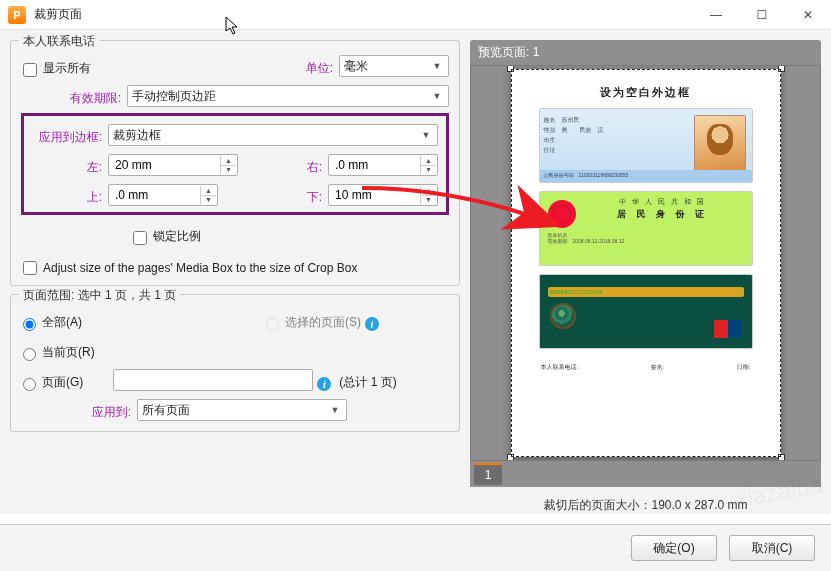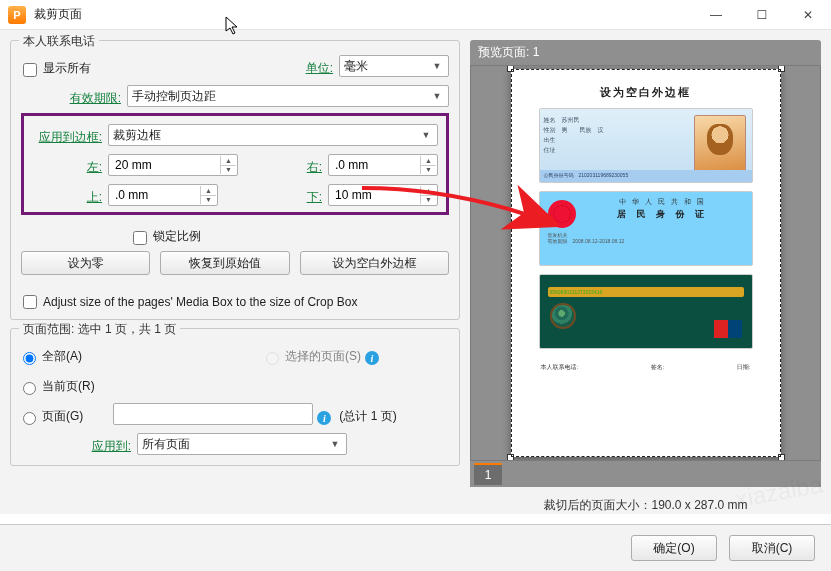--- a/index.html
+++ b/index.html
@@ -50,21 +50,21 @@
     position:relative;
     padding:12px 10px 10px 10px;
     background:#f3f3f3;
   }
   .gbox > .legend{
     position:absolute; left:8px; top:-8px;
     background:#f3f3f3; padding:0 4px; font-size:12px; color:#333;
   }
   .row{ display:flex; align-items:flex-end; margin-bottom:6px; min-height:24px; }
   .row:last-child{ margin-bottom:0; }
-  .lbl{ text-align:right; margin-right:6px; font-size:12px; color:#15803d;text-decoration:underline; }
+  .lbl{ text-align:right; margin-right:6px; font-size:12px; color:#a21caf; }
   .chk{ width:14px; height:14px; margin:0 6px 0 2px; }
   .combo, .spin{
     height:22px; border:1px solid #adadad; background:#fff;
     border-radius:2px; display:flex; align-items:center;
     padding:0 4px; position:relative; font-size:12px;
   }
   .combo .arrow{
     position:absolute; right:2px; top:0; bottom:0; width:18px;
     display:flex; align-items:center; justify-content:center;
     font-size:9px; color:#555;
@@ -133,21 +133,21 @@
     border:1px dashed #222;
     pointer-events:none;
   }
   .doc-title{ text-align:center; font-weight:bold; font-size:11px; margin-bottom:8px; letter-spacing:2px; }
   .card{ width:100%; height:75px; border:1px solid #ccc; margin-bottom:8px; border-radius:2px; overflow:hidden; position:relative; }
   .card1{ background:linear-gradient(#dfeff9,#c3def2); display:flex; }
   .card1 .txt{ flex:1; padding:6px 4px; font-size:6px; line-height:10px; color:#456; }
   .card1 .photo{ width:52px; margin:6px; background:linear-gradient(170deg,#f7d8a8,#d98a3c); border:1px solid #b87; border-radius:2px; position:relative; }
   .card1 .photo::after{ content:""; position:absolute; inset:8px 12px 20px 12px; background:radial-gradient(circle at 50% 35%,#f0c690 35%,#a5611f 36%); border-radius:40% 40% 45% 45%; }
   .card1 .stripe{ position:absolute; left:0; right:0; bottom:0; height:12px; background:#a6cdef; font-size:5px; color:#346; padding:2px 4px;}
-  .card2{ background:#7dd3fc; padding:4px 8px; }
+  .card2{ background:#bef264; padding:4px 8px; }
   .card2 .tline{ font-size:7px; color:#333; text-align:center; line-height:12px; letter-spacing:2px;}
   .card2 .tline2{ font-size:9px; font-weight:bold; color:#222; letter-spacing:4px;}
   .card2 .emblem{ width:28px; height:28px; background:radial-gradient(circle,#e13 40%,#b01 42%,#e13 44%); border-radius:50%; float:left; margin:4px 6px 0 0; }
   .card2 .det{ font-size:5px; color:#555; clear:both; padding-top:4px; }
   .card3{ background:#0a4f3f; position:relative; }
   .card3 .chip{ position:absolute; left:10px; top:28px; width:26px; height:26px; border-radius:50%; background:radial-gradient(circle at 45% 40%, #5fa96c 0 15%, #1f6b58 16% 32%, #2f8166 33% 48%, #1a5a49 49%); box-shadow:0 0 0 2px #704a20 inset; }
   .card3 .stripe{ position:absolute; left:8px; right:8px; top:12px; height:10px; background:rgba(255,180,30,.85); border-radius:2px; font-size:5px; color:#3a2; padding-left:2px; line-height:10px;}
   .card3 .up{ position:absolute; right:10px; bottom:10px; width:28px; height:18px; background:#fff; border-radius:2px; display:flex; }
   .card3 .up::before{content:""; flex:1; background:#d22; } .card3 .up::after{content:""; flex:1; background:#047; }
   
@@ -282,25 +282,20 @@
               </div>
           </div>
         </div>
       </div>
 
       <div class="row" style="padding-left:110px">
         <input type="checkbox" class="chk" style="">
         <span>锁定比例</span>
       </div>
 
-      <div class="btnrow" style="margin:4px 0 10px 0">
-        <div class="btn" style="flex:1">设为零</div>
-        <div class="btn" style="flex:1">恢复到原始值</div>
-        <div class="btn" style="flex:1.2">设为空白外边框</div>
-      </div>
 
       <div class="row">
         <input type="checkbox" class="chk" style="">
         <span>Adjust size of the pages' Media Box to the size of Crop Box</span>
       </div>
     </div>
 
     <div class="gbox">
       <div class="legend">页面范围: 选中 1 页，共 1 页</div>
 

